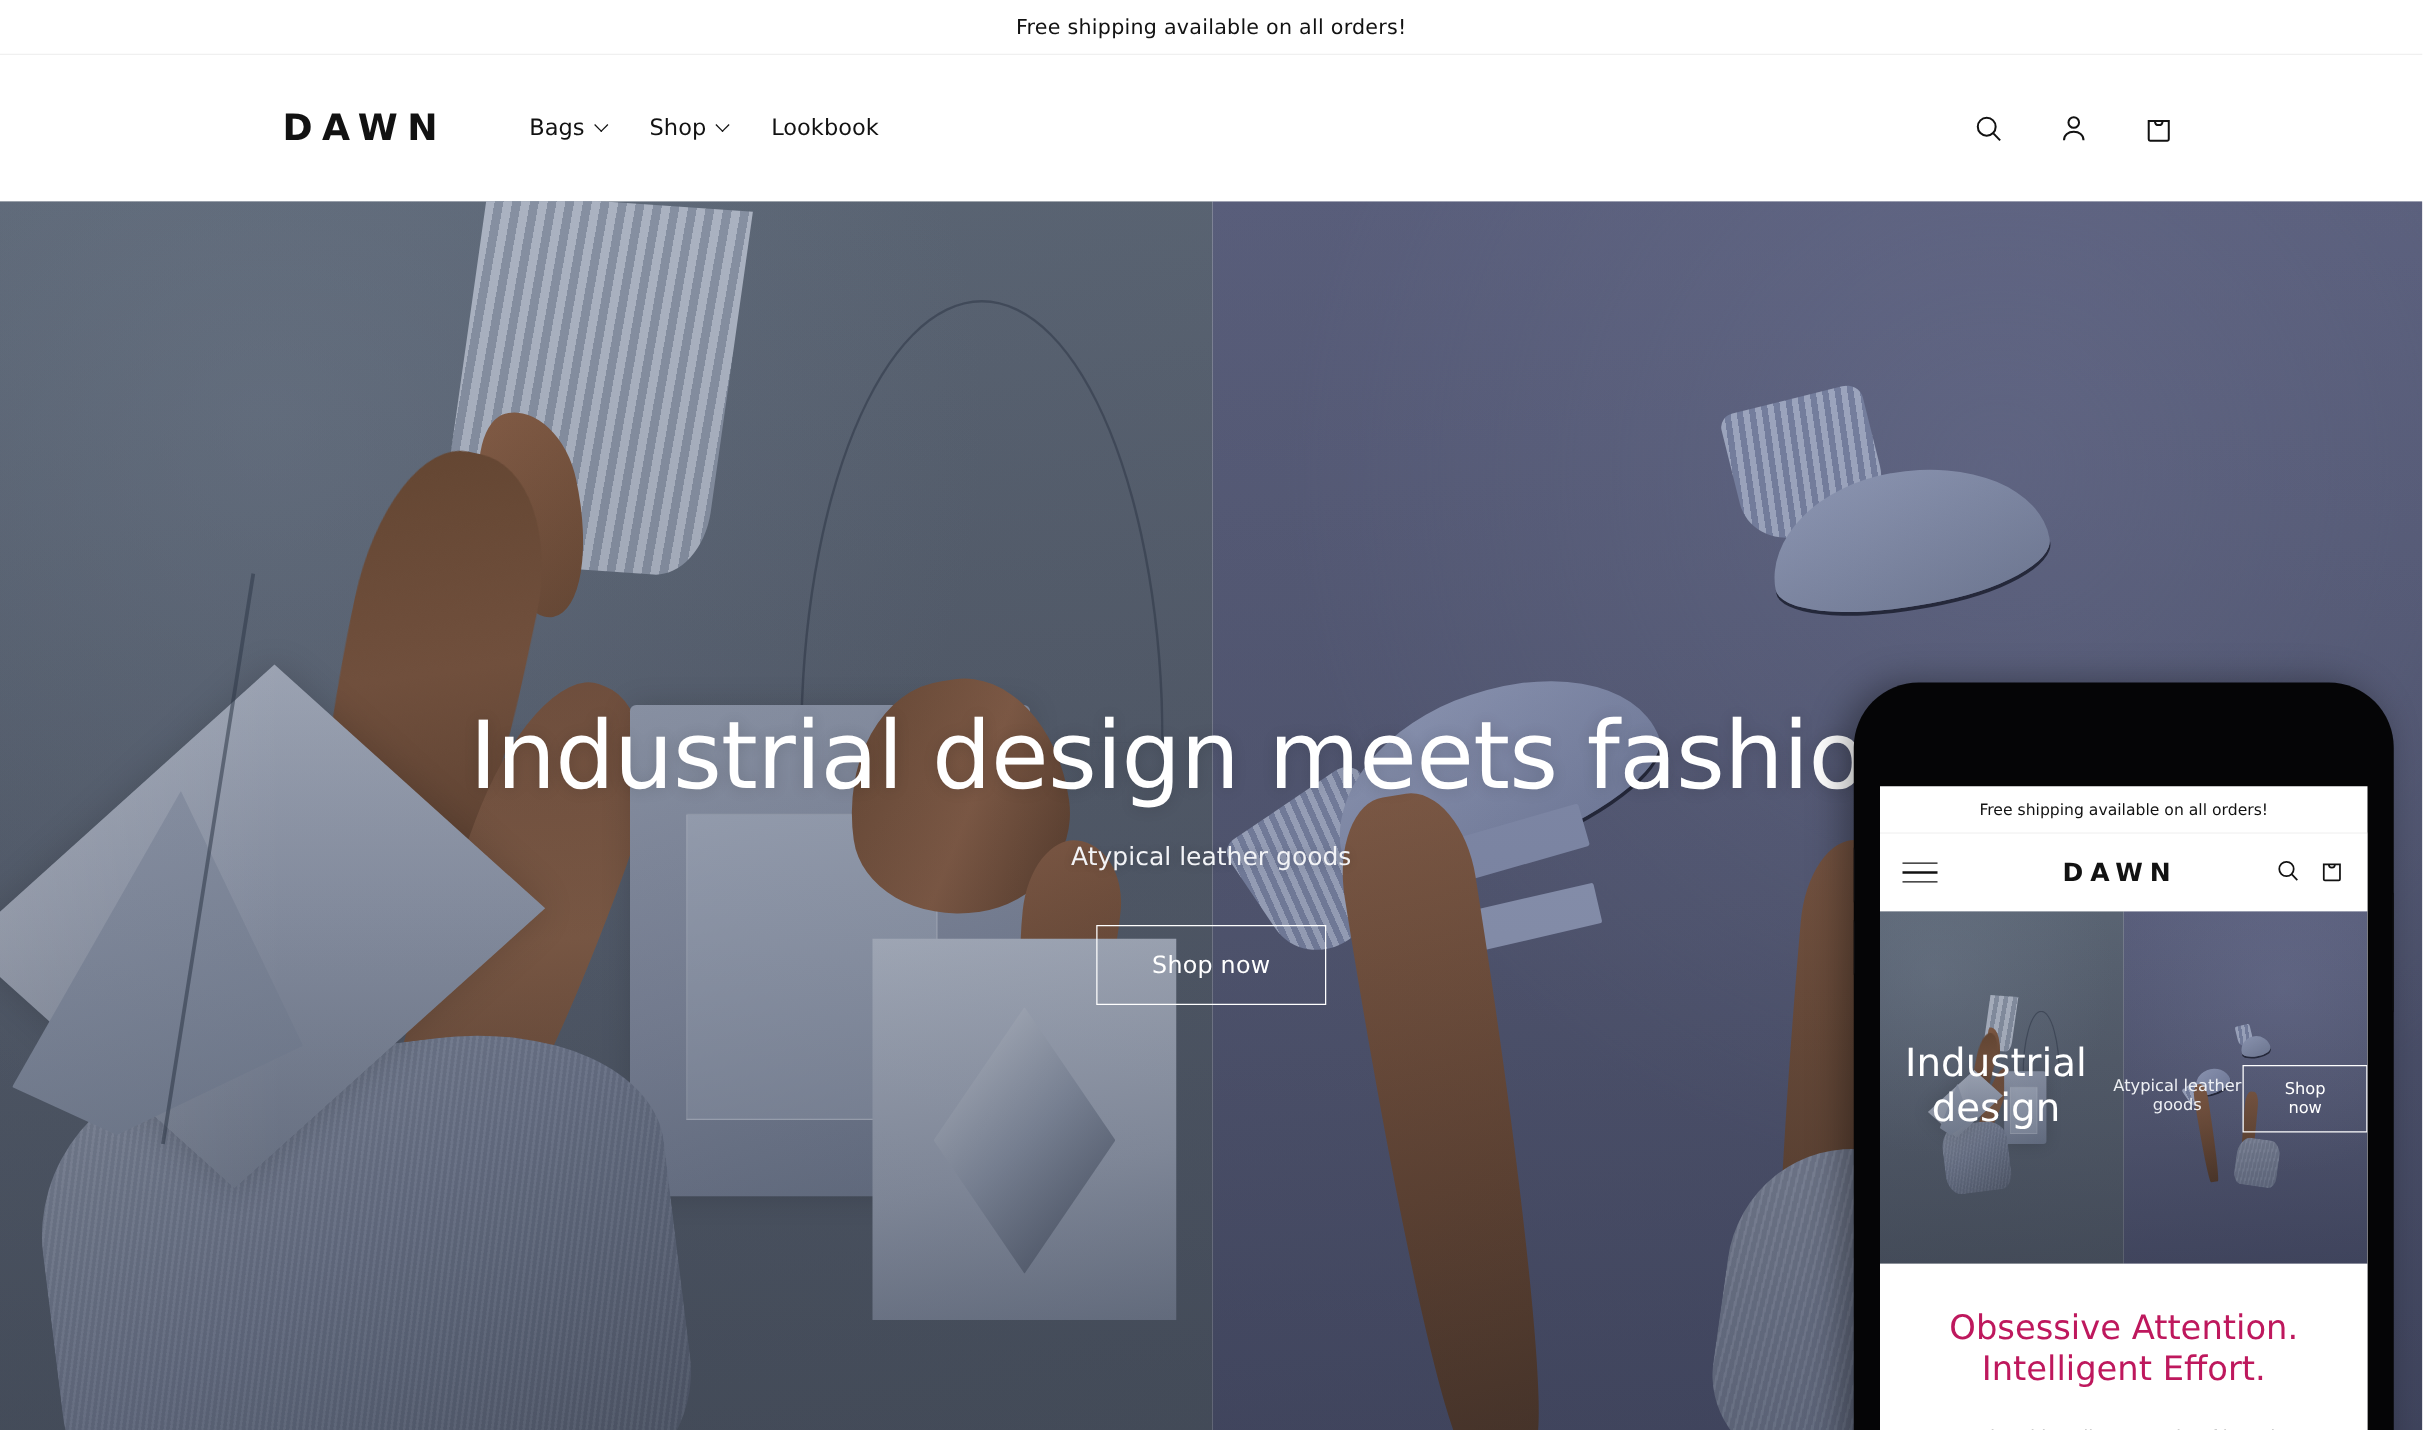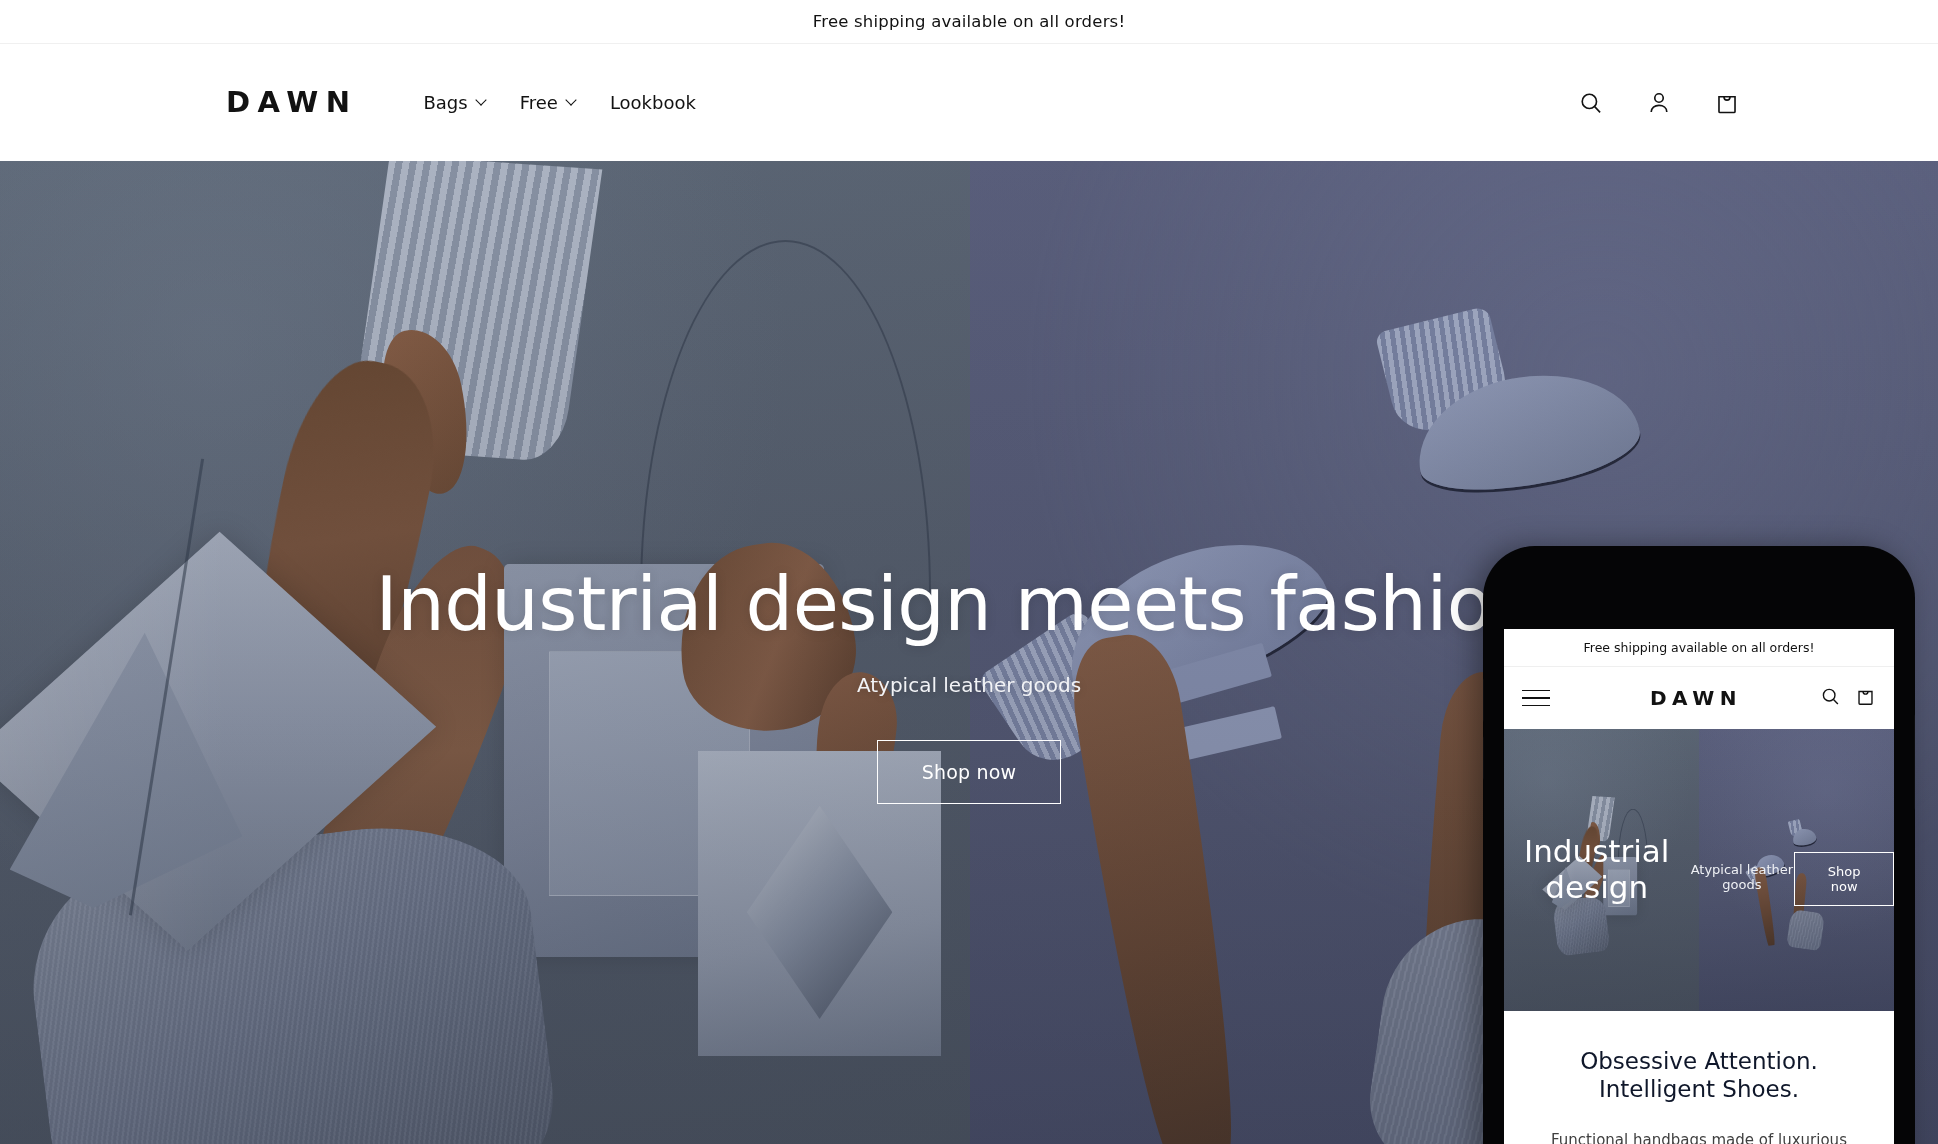--- a/index.html
+++ b/index.html
@@ -302,21 +302,21 @@
   .ph-sub{ color:#eef0f4; font-size:13px; margin-top:14px; }
   .ph-btn{
     margin-top:18px; border:1.4px solid #fff; color:#fff; background:transparent;
     font-size:13px; padding:11px 26px; cursor:pointer;
     font-family:"DejaVu Sans", sans-serif;
   }
   .ph-section{
     background:#fff; text-align:center; padding:36px 20px 0;
   }
   .ph-sec-title{
-    font-size:23px; line-height:1.22; color:#0f172a; font-weight:400;
+    font-size:27px; line-height:1.22; color:#be185d; font-weight:400;
   }
   .ph-sec-body{
     font-size:15px; color:#3f3f3f; margin-top:26px; line-height:1.5;
   }
   .phone-figure{ transform:scale(.52); transform-origin:center center; }
 </style>
 </head>
 <body>
 
 <div class="announcement">
@@ -326,21 +326,21 @@
 <header class="site-header">
 
   <a class="logo">DAWN</a>
 
   <nav class="main-nav">
     <div class="nav-item">
       <span>Bags</span>
       <span class="chev"></span>
     </div>
     <div class="nav-item">
-      <span>Free</span>
+      <span>Shop</span>
       <span class="chev"></span>
     </div>
     <div class="nav-item">
       <span>Lookbook</span>
     </div>
   </nav>
 
   <div class="header-actions">
     <div class="icon-btn">
       <svg width="26" height="26" viewBox="0 0 24 24" fill="none">
@@ -470,20 +470,20 @@
             <div>Industrial design</div>
           </div>
           <div class="ph-sub">Atypical leather goods</div>
           <button class="ph-btn">Shop now</button>
         </div>
       </div>
 
       <div class="ph-section">
         <div class="ph-sec-title">
           <div>Obsessive Attention.</div>
-          <div>Intelligent Shoes.</div>
+          <div>Intelligent Effort.</div>
         </div>
         <div class="ph-sec-body">Functional handbags made of luxurious</div>
       </div>
 
     </div>
   </div>
 </section>
 
 </body></html>

